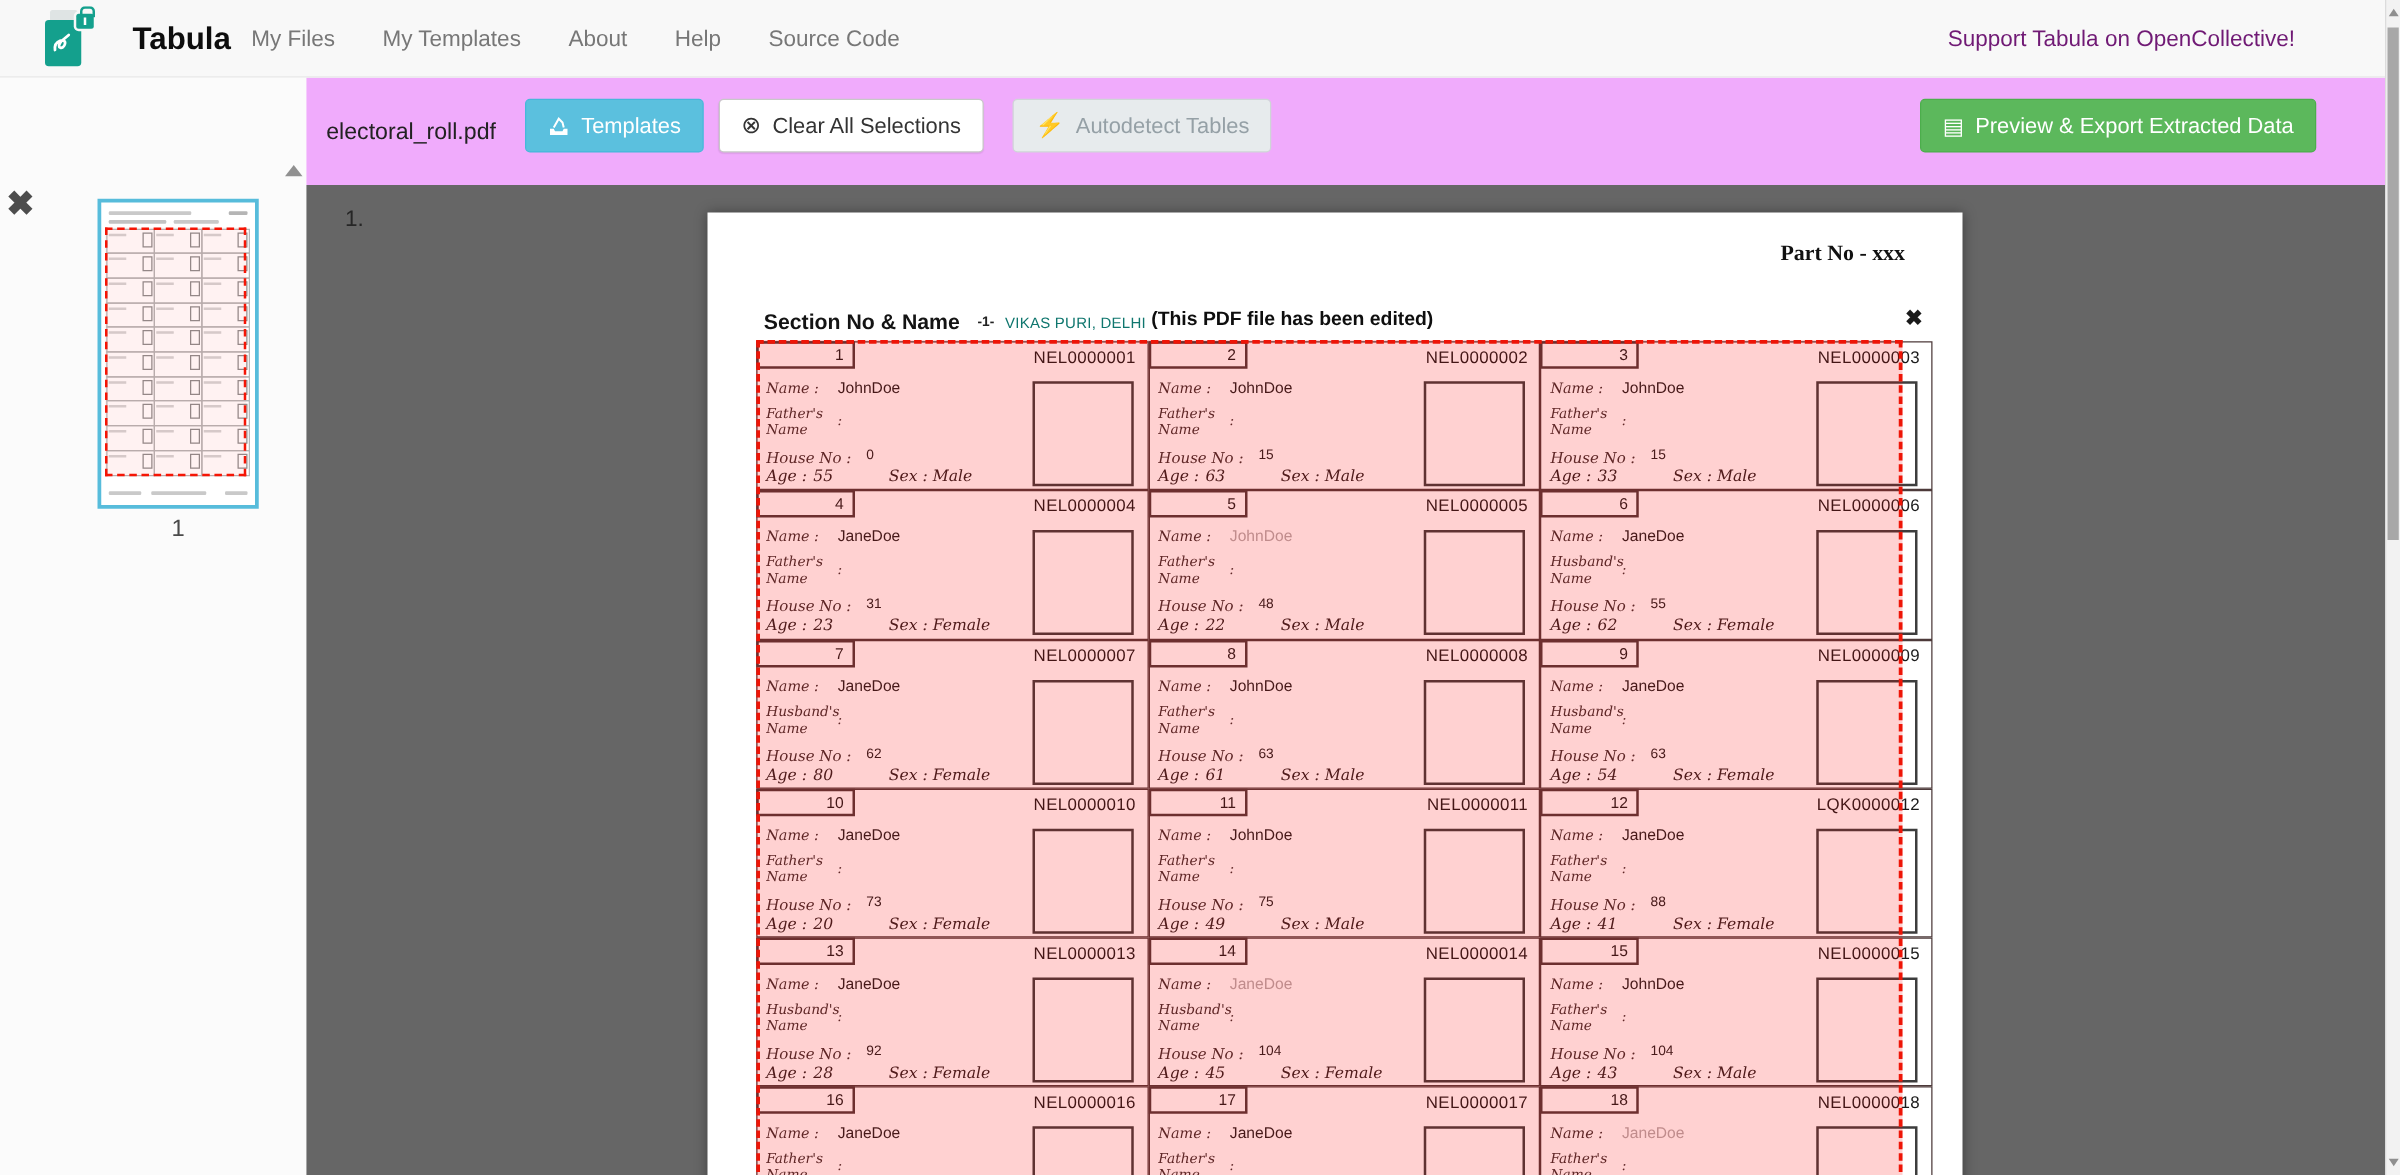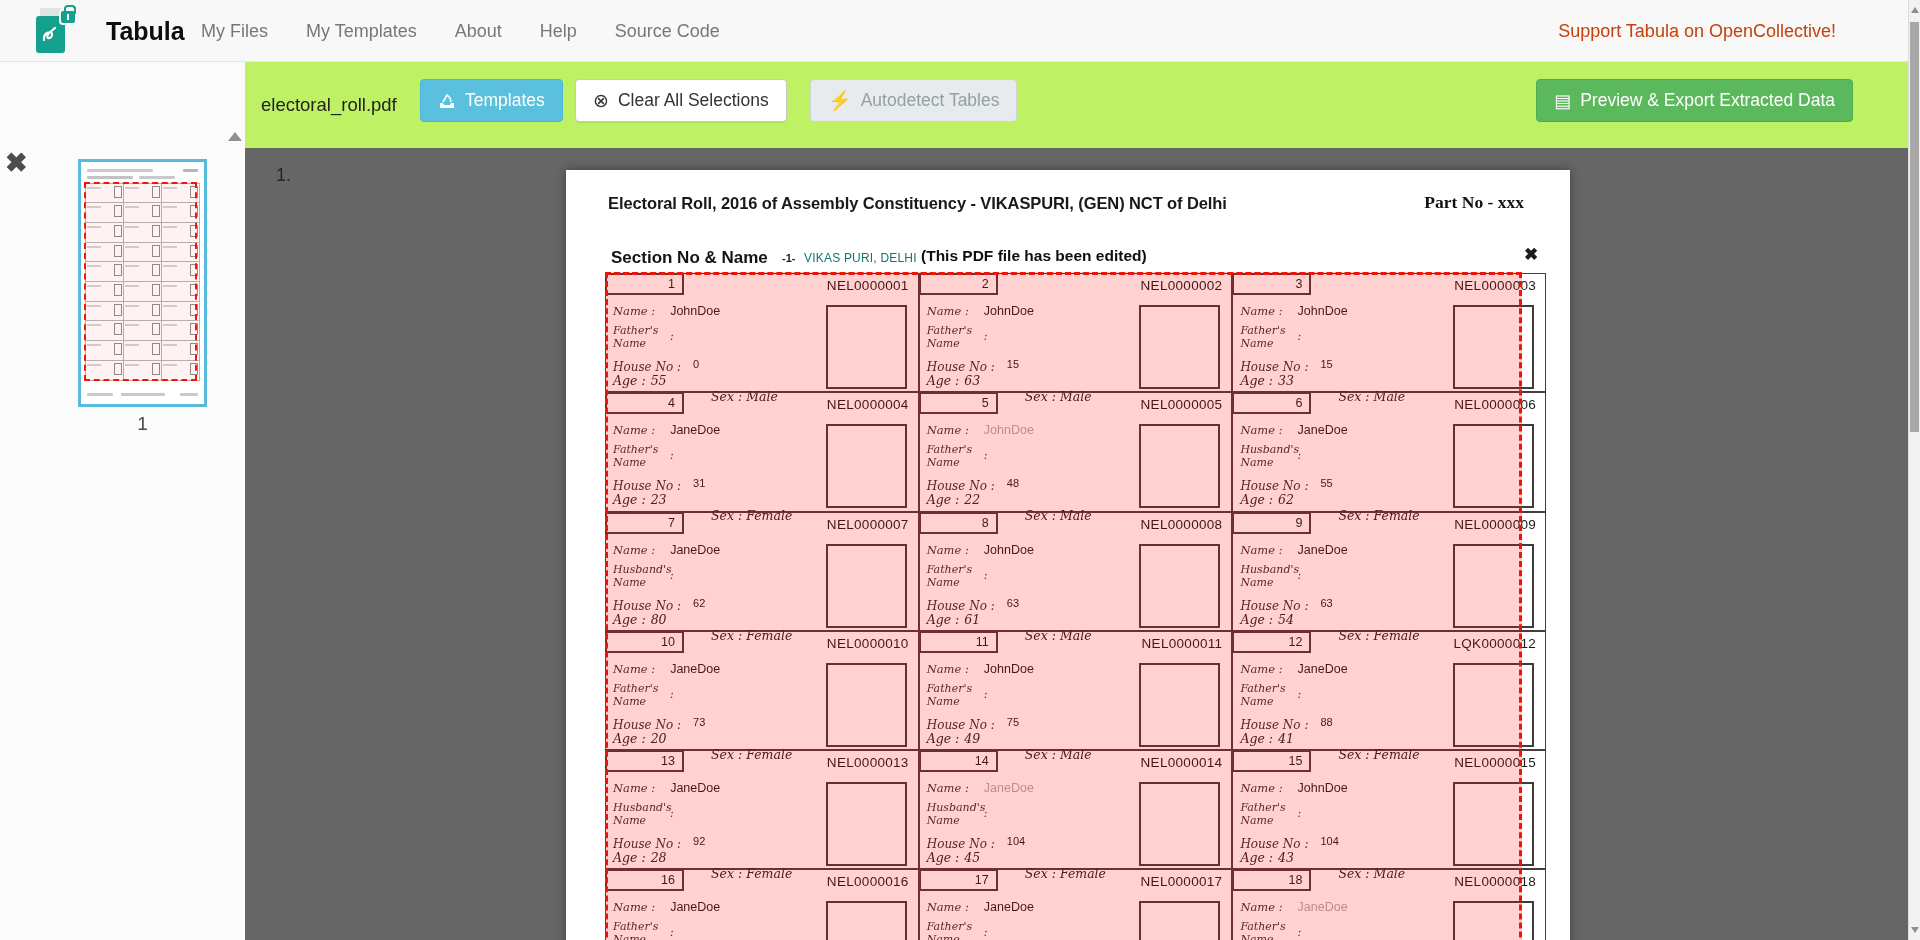--- a/index.html
+++ b/index.html
@@ -13,21 +13,21 @@
   .logo { position:relative; width:42px; height:46px; }
   .logo-back { position:absolute; left:4px; top:0; width:22px; height:30px; background:#dfe4e4; border-radius:2px; }
   .logo-main { position:absolute; left:0; top:8px; width:29px; height:37px; background:#14a08d; border-radius:3px; }
   .logo-curl { position:absolute; left:4px; top:16px; }
   .logo-lock { position:absolute; right:3px; top:3px; width:14px; height:12px; background:#14a08d; border-radius:2px; box-shadow:0 0 0 2px #f8f8f8; }
   .logo-lock::before { content:""; position:absolute; left:3px; top:-6px; width:8px; height:7px; border:2px solid #14a08d; border-bottom:none; border-radius:4px 4px 0 0; }
   .logo-lock::after { content:""; position:absolute; left:6px; top:3px; width:2px; height:6px; background:#fff; }
   .brand-text { font-size:25px; font-weight:700; color:#0d0d0d; }
   .nav-items { position:absolute; left:182px; top:0; height:62px; display:flex; align-items:center; }
   .nav-item { color:#777; font-size:18px; padding:0 19px; text-decoration:none; cursor:pointer; }
-  .support-link { position:absolute; right:84px; top:0; height:62px; display:flex; align-items:center; color:#c2410c; font-size:18px; text-decoration:none; cursor:pointer; }
+  .support-link { position:absolute; right:84px; top:0; height:62px; display:flex; align-items:center; color:#701a75; font-size:18px; text-decoration:none; cursor:pointer; }
 
   
   .sidebar { position:absolute; left:0; top:62px; width:245px; height:878px; background:#fbfbfb; z-index:30; }
   .thumb-close { position:absolute; left:5px; top:88px; font-size:27px; font-weight:bold; color:#4d4d4d; cursor:pointer; line-height:1; }
   .thumb { position:absolute; left:78px; top:97px; width:129px; height:248px; background:#fff; border:3px solid #57bcdb; cursor:pointer; }
   .tbar { position:absolute; background:#c9c9c9; height:3px; border-radius:1px; }
   .tb1 { left:6px; top:7px; width:66px; }
   .tb2 { right:6px; top:7px; width:15px; background:#b5b5b5; }
   .tb3 { left:6px; top:14px; width:46px; background:#c2c2c2; }
   .tb4 { left:58px; top:14px; width:36px; }
@@ -37,21 +37,21 @@
   .mini-grid { position:absolute; left:4px; top:21px; right:4px; bottom:24px; display:grid; grid-template-columns:repeat(3,1fr); grid-auto-rows:1fr; }
   .mcell { position:relative; border:1px solid #b6b6b6; margin:-0.5px; }
   .mcell::after { content:""; position:absolute; right:1px; top:2px; width:6px; height:10px; border:1px solid #8f8f8f; }
   .mcell::before { content:""; position:absolute; left:1px; top:3px; width:14px; height:2px; background:#d4d4d4; }
   .mini-selection { position:absolute; left:3px; top:20px; width:113px; height:199px; border:2px dashed #f51505; background:rgba(255,0,0,0.05); pointer-events:none; }
   .thumb-pagenum { position:absolute; left:78px; top:351px; width:129px; text-align:center; font-size:19px; color:#4a4a4a; }
   .side-scroll-up, .side-scroll-down { position:absolute; left:228px; width:0; height:0; border-left:7px solid transparent; border-right:7px solid transparent; cursor:pointer; }
   .side-scroll-up { top:70px; border-bottom:9px solid #909090; }
 
   
-  .toolbar { position:absolute; left:245px; top:62px; width:1663px; height:86px; background:#bef264; z-index:20; }
+  .toolbar { position:absolute; left:245px; top:62px; width:1663px; height:86px; background:#f0abfc; z-index:20; }
   .filename { position:absolute; left:16px; top:0; height:86px; display:flex; align-items:center; font-size:18.5px; color:#222; }
   .btn { position:absolute; top:17px; height:43px; display:inline-flex; align-items:center; gap:9px; padding:0 17px; border-radius:4px; font-size:17.5px; cursor:pointer; border:1px solid transparent; white-space:nowrap; font-family:"Liberation Sans",sans-serif; }
   .btn-templates { left:175px; background:#5bc0de; border-color:#46b8da; color:#fff; }
   .btn-clear { left:330px; background:#fff; border-color:#c8c8c8; color:#333; box-shadow:0 1px 1px rgba(0,0,0,.08); }
   .btn-autodetect { left:565px; background:#e7ebed; border-color:#cfd5d7; color:#95a0a6; cursor:default; }
   .btn-export { right:55px; background:#5cb85c; border-color:#4cae4c; color:#fff; }
   .icon-glyph { font-size:19px; line-height:1; }
   .btn-export .icon-glyph { font-size:18px; }
   .tpl-icon-svg { display:block; }
 
@@ -78,21 +78,21 @@
   .vname { position:absolute; left:7px; top:27px; }
   .vname .val { font-size:12.5px; color:#1f1f1f; margin-left:15px; }
   .vrel { position:absolute; left:7px; top:50px; width:120px; }
   .vrel span { display:block; font-family:"DejaVu Serif",serif; font-style:italic; font-size:11px; line-height:13px; color:#3c2f2f; }
   .vrel .rel-colon { position:absolute; left:57px; top:6px; }
   .vhouse { position:absolute; left:7px; top:83px; }
   .vhouse .lbl { font-size:12px; }
   .vhouse .val { font-size:11px; color:#222; margin-left:12px; position:relative; top:-3px; }
   .vage { position:absolute; left:7px; top:99px; font-family:"DejaVu Serif",serif; font-style:italic; font-size:12.5px; color:#2b2222; }
   .vage .ageval { margin-left:5px; }
-  .vsex { position:absolute; left:98px; top:16px; white-space:nowrap; }
+  .vsex { position:absolute; left:98px; top:0; white-space:nowrap; }
   .vsex .sexval { margin-left:4px; }
   .muted { color:#b3abab !important; }
 
   
   .selection { position:absolute; left:39px; top:102px; width:917px; height:1045px; border:3px dashed #ee1507; background:rgba(255,0,0,0.18); z-index:5; cursor:move; }
 
   
   .winbar { position:absolute; right:0; top:0; width:12px; height:940px; background:#f2f2f2; border-left:1px solid #dcdcdc; z-index:50; }
   .win-up, .win-down { position:absolute; left:2px; width:0; height:0; border-left:4px solid transparent; border-right:4px solid transparent; cursor:pointer; }
   .win-up { top:7px; border-bottom:6px solid #8f8f8f; }
@@ -195,21 +195,20 @@
     <button class="btn btn-export">
       <span class="icon-glyph">▤</span>
       <span>Preview &amp; Export Extracted Data</span>
     </button>
   </div>
 
   <div class="main">
     <div class="page-num-label">1.</div>
 
     <div class="pdf-page">
-      <div class="pdf-title">Electoral Roll, 2016 of Assembly Constituency - VIKASPURI,  (GEN) NCT of Delhi</div>
       <div class="pdf-partno">Part No - xxx</div>
 
       <div class="sec-label">Section No &amp; Name</div>
       <div class="sec-num">-1-</div>
       <div class="sec-place">VIKAS PURI, DELHI</div>
       <div class="sec-edited">(This PDF file has been edited)</div>
       <span class="sel-close">✖</span>
 
       <div class="vgrid">
   <div class="vcell">

